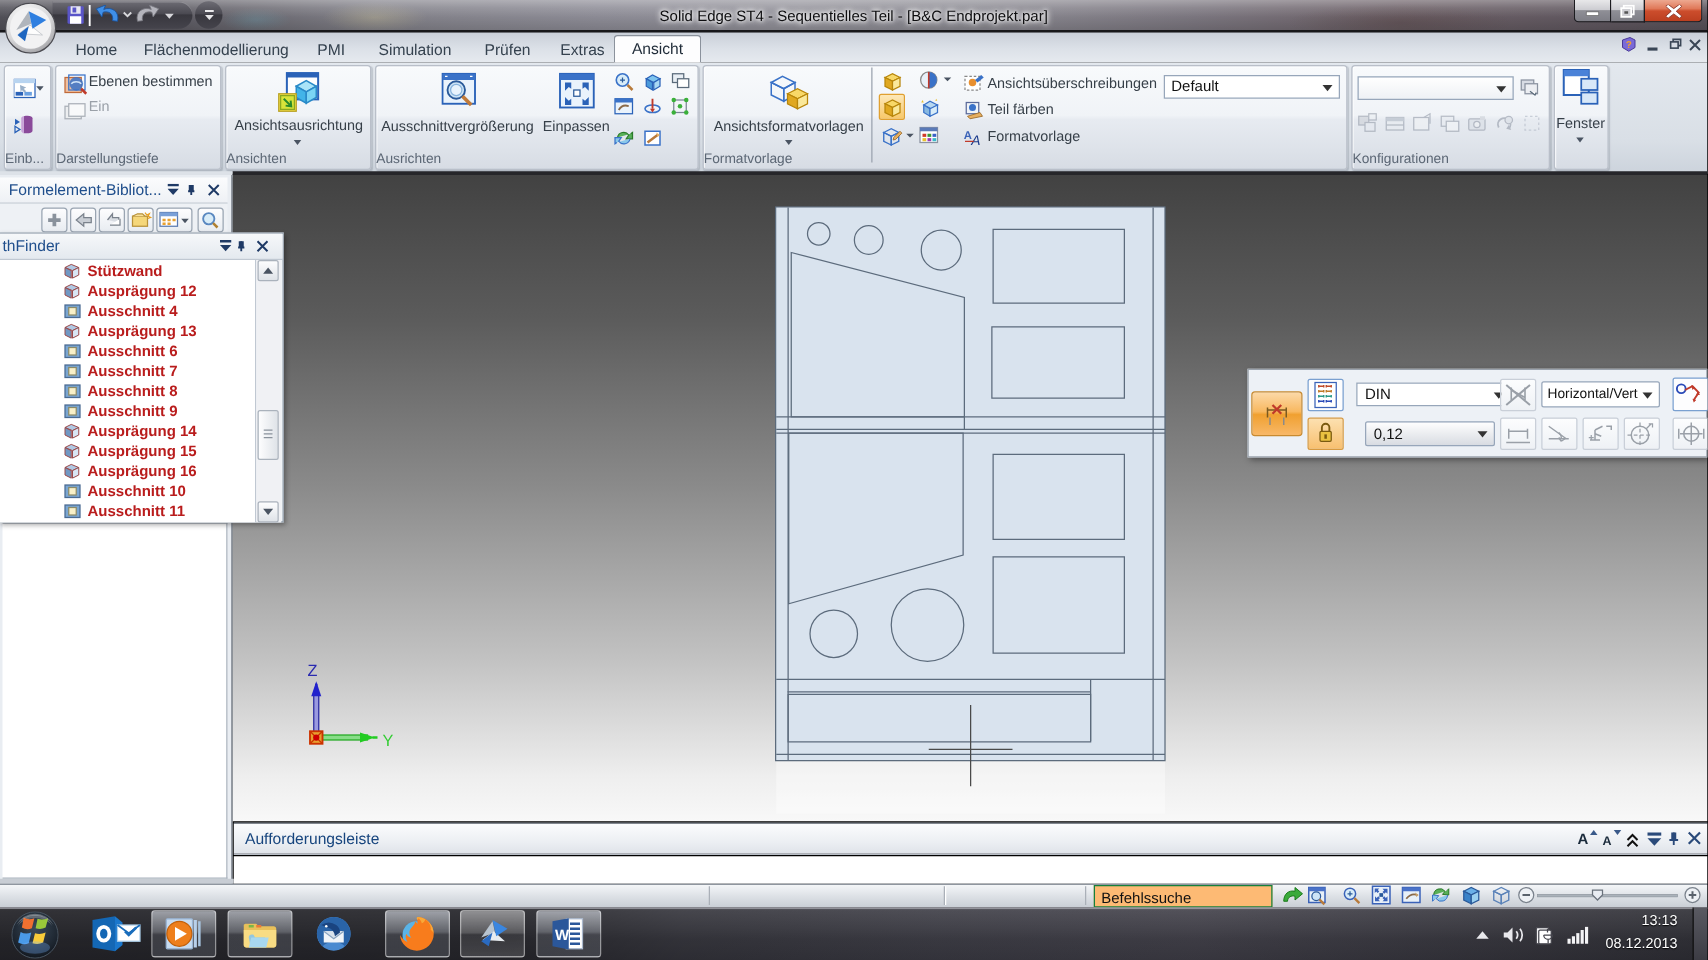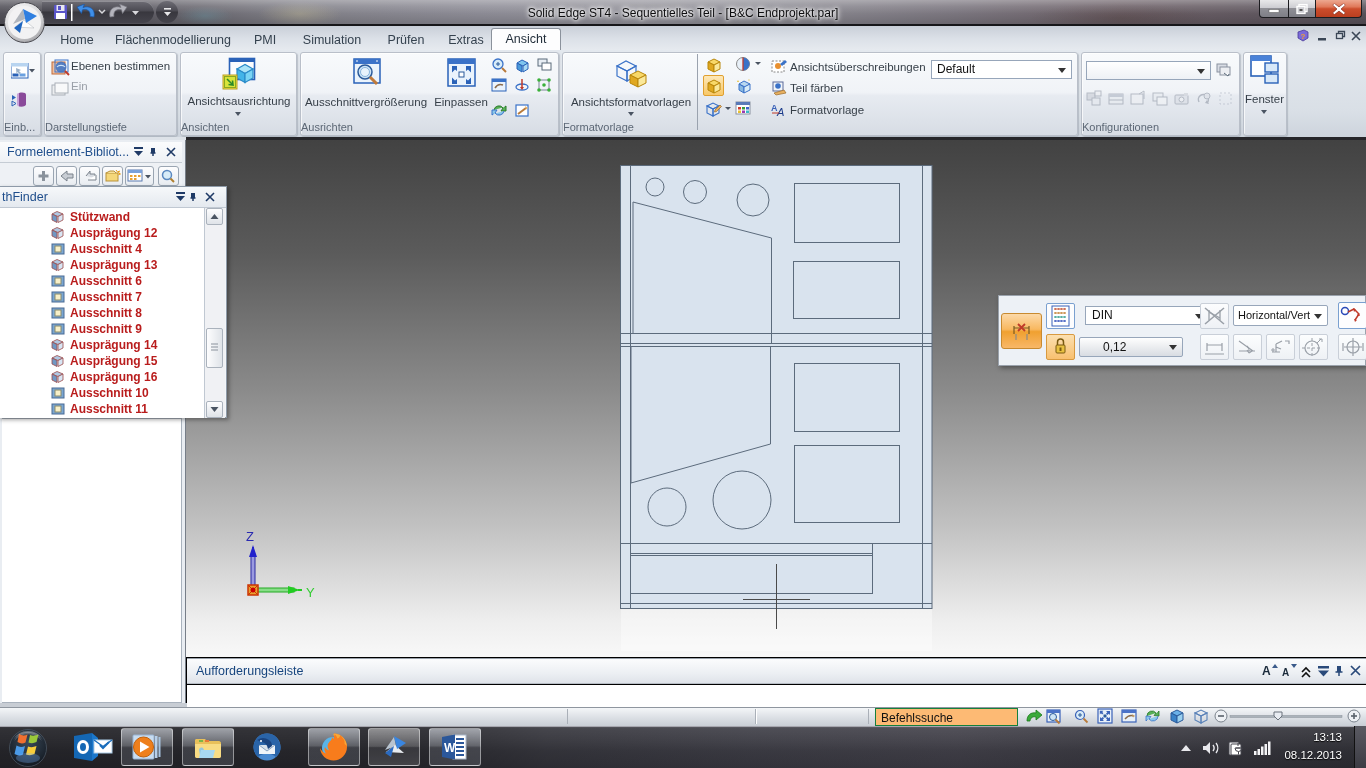--- a/index.html
+++ b/index.html
@@ -718,21 +718,21 @@
       </svg>
  </div>
  <div class="abs" style="left:47px;top:38px;width:29px;height:26px;border:1px solid #d89a40;border-radius:2px;background:linear-gradient(180deg,#fce0b0,#f8c070)">
   <svg width="27" height="24" viewBox="0 0 27 24">
         <rect x="9" y="10" width="9" height="8" rx="1" fill="#e8c040" stroke="#7a5a10"></rect>
         <path d="M10.5 10 v-3 a3 3 0 0 1 6 0 v3" fill="none" stroke="#7a5a10" stroke-width="1.5"></path>
         <rect x="12.5" y="12.5" width="2" height="3.5" fill="#7a5a10"></rect>
       </svg>
  </div>
  <div class="combo" style="left:86px;top:10px;width:124px;height:19px;line-height:17px;padding-left:6px">DIN<span class="ar"></span></div>
- <div class="combo" style="left:80px;top:41px;width:104px;height:20px;line-height:18px;padding-left:23px;background:linear-gradient(#fefefe,#d8dce2);border-radius:2px">0,12<span class="ar"></span></div>
+ <div class="combo" style="left:93px;top:41px;width:104px;height:20px;line-height:18px;padding-left:6px;background:linear-gradient(#fefefe,#d8dce2);border-radius:2px">0,12<span class="ar"></span></div>
  <div class="dbtn" style="left:201px;top:7px;width:29px;height:26px"><svg width="27" height="24" viewBox="0 0 27 24">
         <g stroke="#9aa0a8" stroke-width="1.3" fill="none">
           <path d="M8 6 v10 M19 6 v10 M8 8 l11 6"></path>
           <path d="M4 4 l19 16 M23 4 l-19 16" stroke-width="1.6"></path>
         </g>
       </svg></div>
  <div class="combo" style="left:234px;top:9px;width:95px;height:21px;line-height:19px;padding-left:4px;font-size:11px;border-radius:2px">Horizontal/Vert<span class="ar"></span></div>
  <div class="dbtn" style="left:201px;top:38px;width:29px;height:26px"><svg width="27" height="24" viewBox="0 0 27 24">
         <g stroke="#9aa0a8" stroke-width="1.2" fill="none">
           <path d="M6 8 v8 M21 8 v8 M6 10 h15 M8.5 10 l-2.5 0 M4 19 h19"></path>

